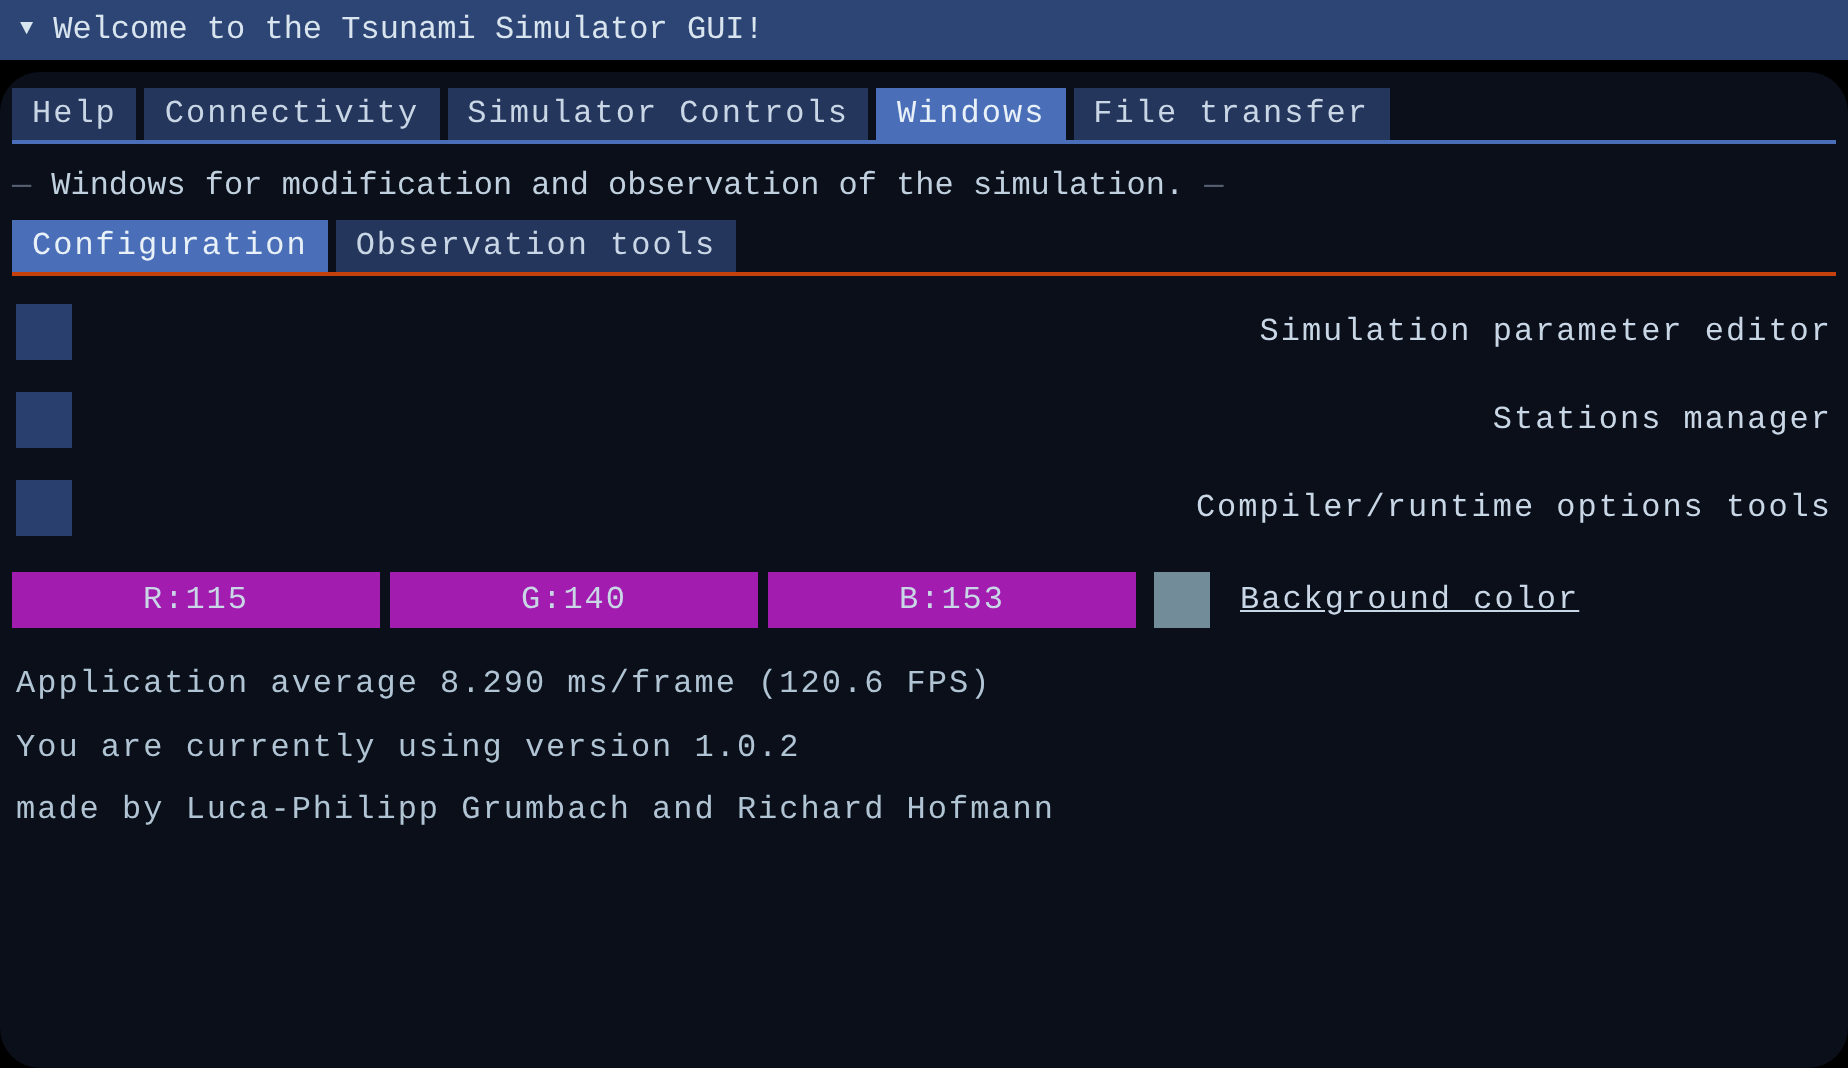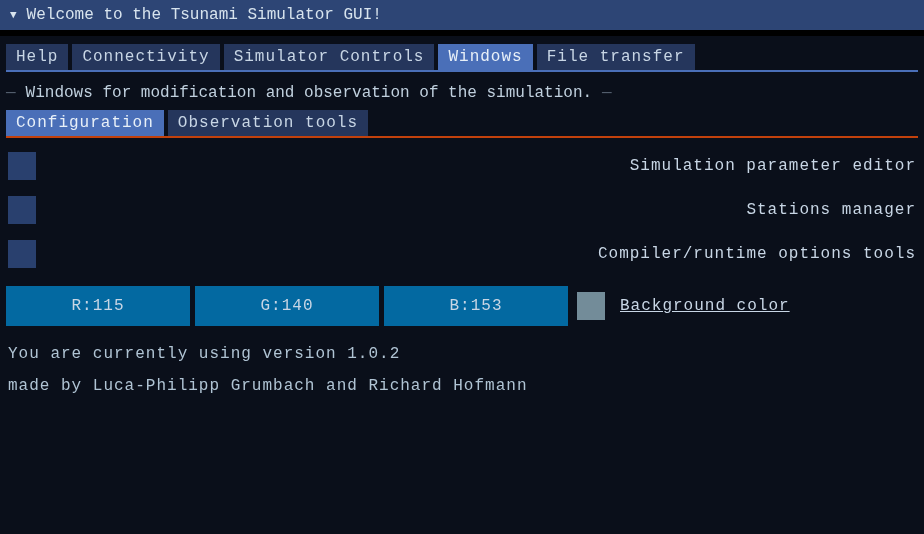--- a/index.html
+++ b/index.html
@@ -32,20 +32,21 @@
       margin-bottom: 6px;
     }
     .titlebar .triangle {
       font-size: 11px;
       color: #d8e4ee;
     }
     .content {
       background: #0a0f1a;
       padding: 8px 6px;
       flex: 1;
+      border-radius: 20px;
     }
     .tabbar {
       display: flex;
       gap: 4px;
       border-bottom: 2px solid #4a6fb8;
       padding-bottom: 0;
     }
     .tab {
       background: #25365c;
       padding: 4px 10px;
@@ -93,23 +94,23 @@
       letter-spacing: 1px;
     }
     .colorrow {
       display: flex;
       align-items: center;
       gap: 5px;
       margin-top: 12px;
       margin-bottom: 16px;
     }
     .colorfield {
-      background: #0369a1;
+      background: #a21caf;
       width: 184px;
-      height: 40px;
+      height: 28px;
       display: flex;
       align-items: center;
       justify-content: center;
       color: #c8d6e5;
       letter-spacing: 1px;
     }
     .colorswatch {
       width: 28px;
       height: 28px;
       flex-shrink: 0;
@@ -174,17 +175,18 @@
     </div>
 
     <div class="colorrow">
       <div class="colorfield">R:115</div>
       <div class="colorfield">G:140</div>
       <div class="colorfield">B:153</div>
       <div class="colorswatch" style="background:#738c99"></div>
       <span class="colorlabel">Background color</span>
     </div>
 
+    <div class="stattext">Application average 8.290 ms/frame (120.6 FPS)</div>
     <div class="stattext">You are currently using version 1.0.2</div>
     <div class="stattext">made by Luca-Philipp Grumbach and Richard Hofmann</div>
 
   </div>
 </div>
 
 </body></html>

